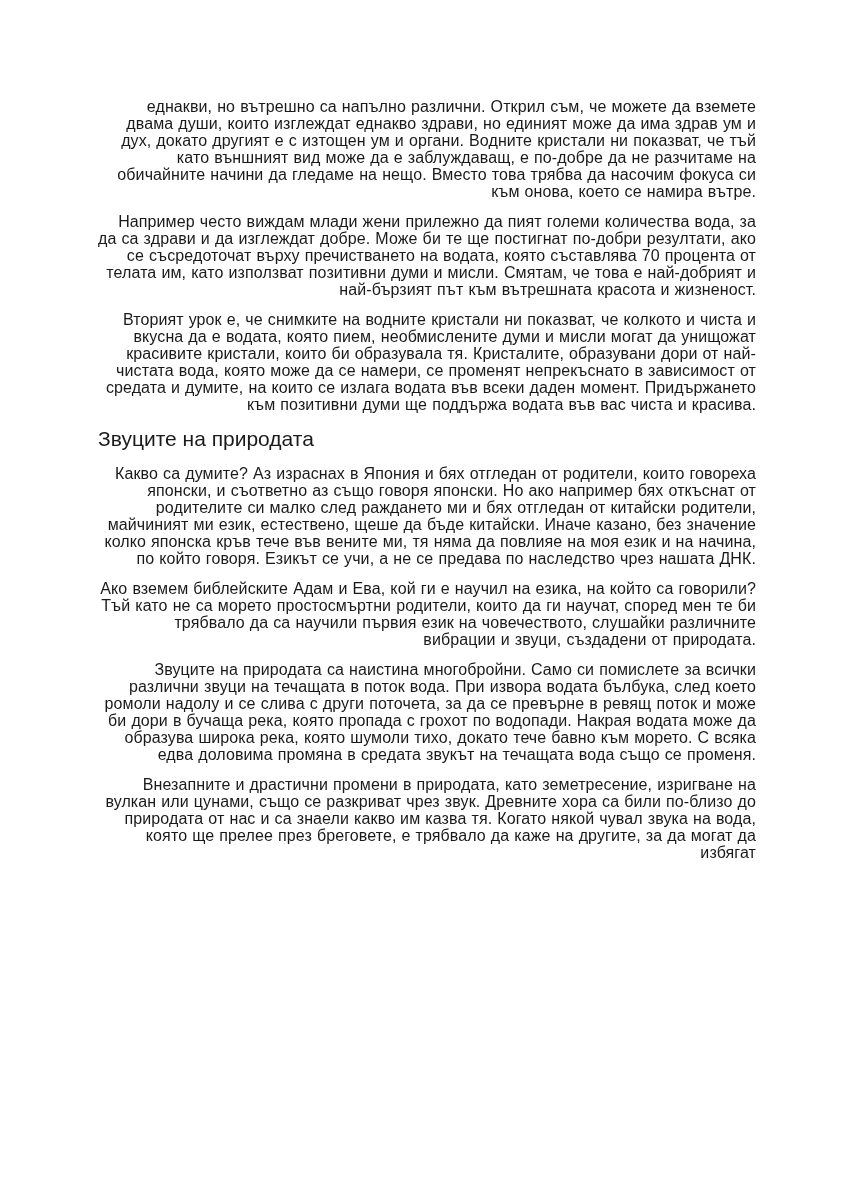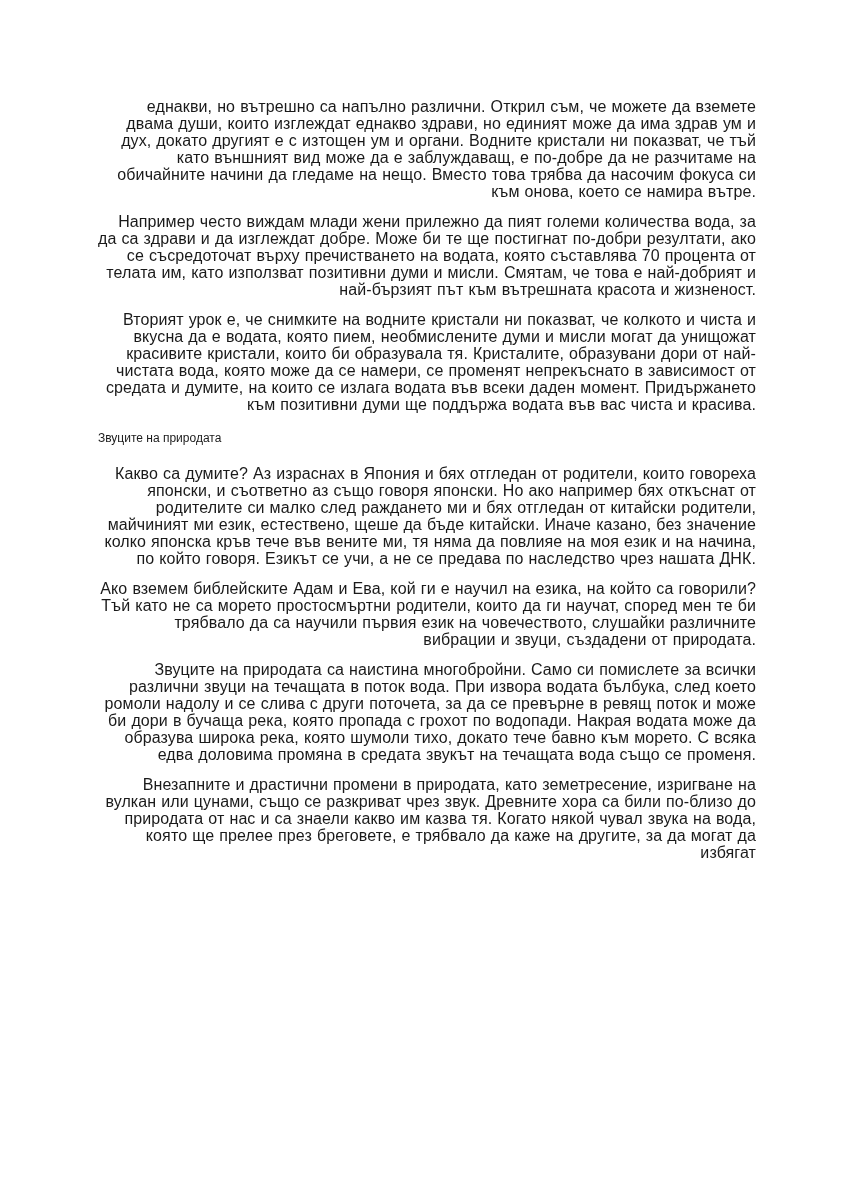--- a/index.html
+++ b/index.html
@@ -26,21 +26,21 @@
     margin: 0 0 13px 0;
     font-size: 16px;
     line-height: 17px;
     font-weight: 400;
     text-align: right;
     letter-spacing: 0.1px;
     word-spacing: 0.5px;
   }
   .heading {
     margin: 0 0 13px 0;
-    font-size: 12px;
+    font-size: 21px;
     line-height: 25.5px;
     font-weight: 400;
   }
 </style>
 </head>
 <body>
 
 <div class="page">
   <div class="content">
     <p class="para">еднакви, но вътрешно са напълно различни. Открил съм, че можете да вземете двама души, които изглеждат еднакво здрави, но единият може да има здрав ум и дух, докато другият е с изтощен ум и органи. Водните кристали ни показват, че тъй като външният вид може да е заблуждаващ, е по-добре да не разчитаме на обичайните начини да гледаме на нещо. Вместо това трябва да насочим фокуса си към онова, което се намира вътре.</p>

